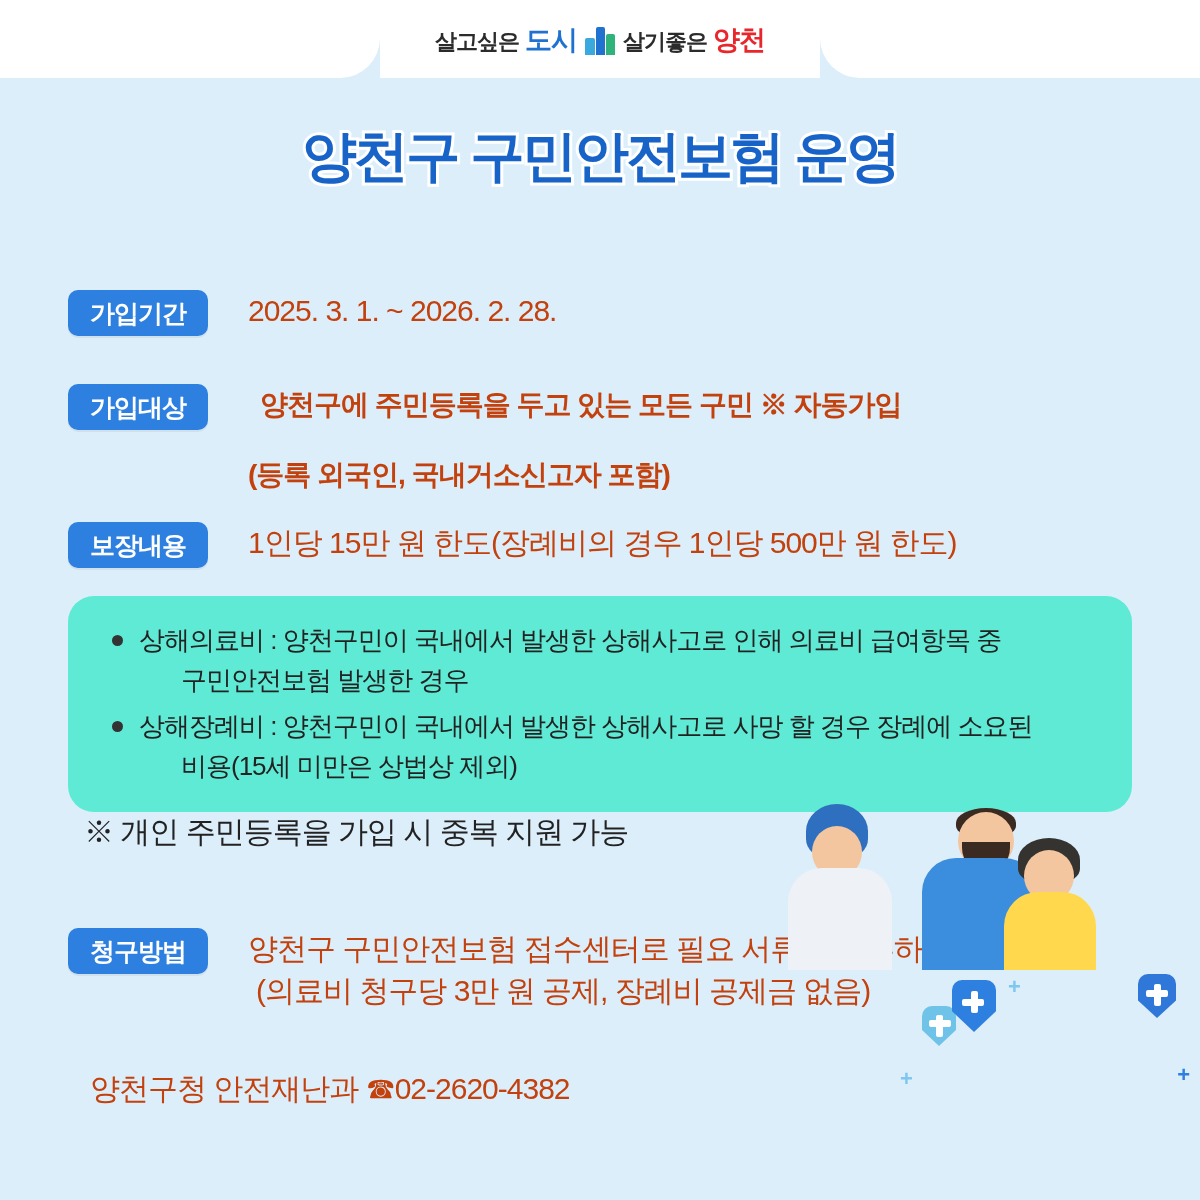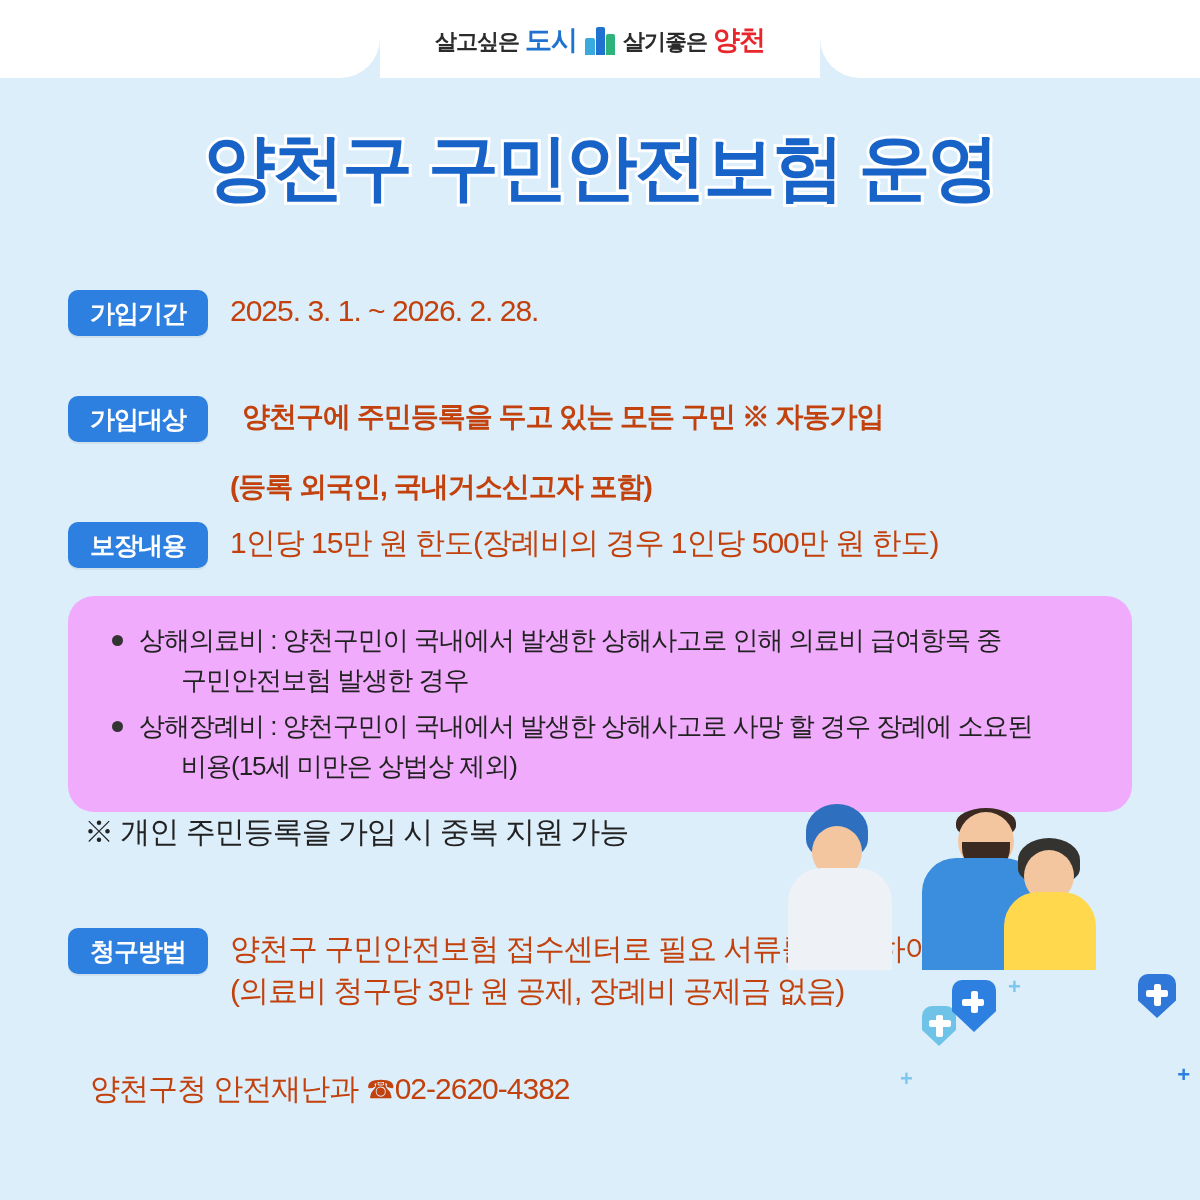--- a/index.html
+++ b/index.html
@@ -85,33 +85,34 @@
     background: #2fb37a;
     border-radius: 2px 2px 0 0;
   }
 
   .title {
     position: absolute;
     top: 120px;
     left: 0;
     width: 1200px;
     text-align: center;
-    font-size: 72px;
+    font-size: 55px;
     font-weight: bold;
     letter-spacing: -3px;
     color: #1763c8;
     -webkit-text-stroke: 6px #ffffff;
     paint-order: stroke fill;
     white-space: nowrap;
   }
 
   .row {
     position: absolute;
     display: flex;
     align-items: flex-start;
+    gap: 18px;
   }
   .tag {
     flex: none;
     background: #2d7fe0;
     color: #ffffff;
     font-size: 25px;
     font-weight: bold;
     letter-spacing: -1px;
     border-radius: 10px;
     text-align: center;
@@ -128,21 +129,21 @@
     letter-spacing: -1px;
     line-height: 42px;
   }
   .val.bold { font-weight: bold; font-size: 28px; }
 
   .card {
     position: absolute;
     left: 68px;
     top: 596px;
     width: 1064px;
-    background: #f0abfc;
+    background: #5eead4;
     border-radius: 26px;
     padding: 24px 30px 26px 30px;
     box-sizing: border-box;
   }
   .bullet-line {
     display: flex;
     align-items: flex-start;
     font-size: 26px;
     color: #222222;
     letter-spacing: -1px;
@@ -241,21 +242,21 @@
     <span class="b-red">양천</span>
   </div>
 
   <div class="title">양천구 구민안전보험 운영</div>
 
   <div class="row" style="left:68px; top:290px; width:1080px;">
     <div class="tag">가입기간</div>
     <div class="val">2025. 3. 1. ~ 2026. 2. 28.</div>
   </div>
 
-  <div class="row" style="left:68px; top:396px; width:1080px;">
+  <div class="row" style="left:68px; top:384px; width:1080px;">
     <div class="tag">가입대상</div>
     <div style="margin-left:22px;">
       <div class="val bold" style="margin-left:12px;">양천구에 주민등록을 두고 있는 모든 구민  ※ 자동가입</div>
       <div class="val bold" style="margin-left:0;margin-top:28px;">(등록 외국인, 국내거소신고자 포함)</div>
     </div>
   </div>
 
   <div class="row" style="left:68px; top:522px; width:1080px;">
     <div class="tag">보장내용</div>
     <div class="val">1인당 15만 원 한도(장례비의 경우 1인당 500만 원 한도)</div>
@@ -277,21 +278,21 @@
       </span>
     </div>
   </div>
 
   <div class="note">※ 개인 주민등록을 가입 시 중복 지원 가능</div>
 
   <div class="row" style="left:68px; top:928px; width:1080px;">
     <div class="tag">청구방법</div>
     <div style="margin-left:22px;">
       <div class="val" style="margin-left:0;">양천구 구민안전보험 접수센터로 필요 서류를 첨부하여 직접청구</div>
-      <div class="val" style="margin-left:0;">(의료비 청구당 3만 원 공제, 장례비 공제금 없음)</div>
+      <div class="val" style="margin-left:8px;">(의료비 청구당 3만 원 공제, 장례비 공제금 없음)</div>
     </div>
   </div>
 
   <div class="row" style="left:68px; top:1068px; width:1080px;">
     <div class="val">양천구청 안전재난과 ☎02-2620-4382</div>
   </div>
 
   <div class="family">
     <span class="plus-dot p1">+</span>
     <span class="plus-dot p2">+</span>

